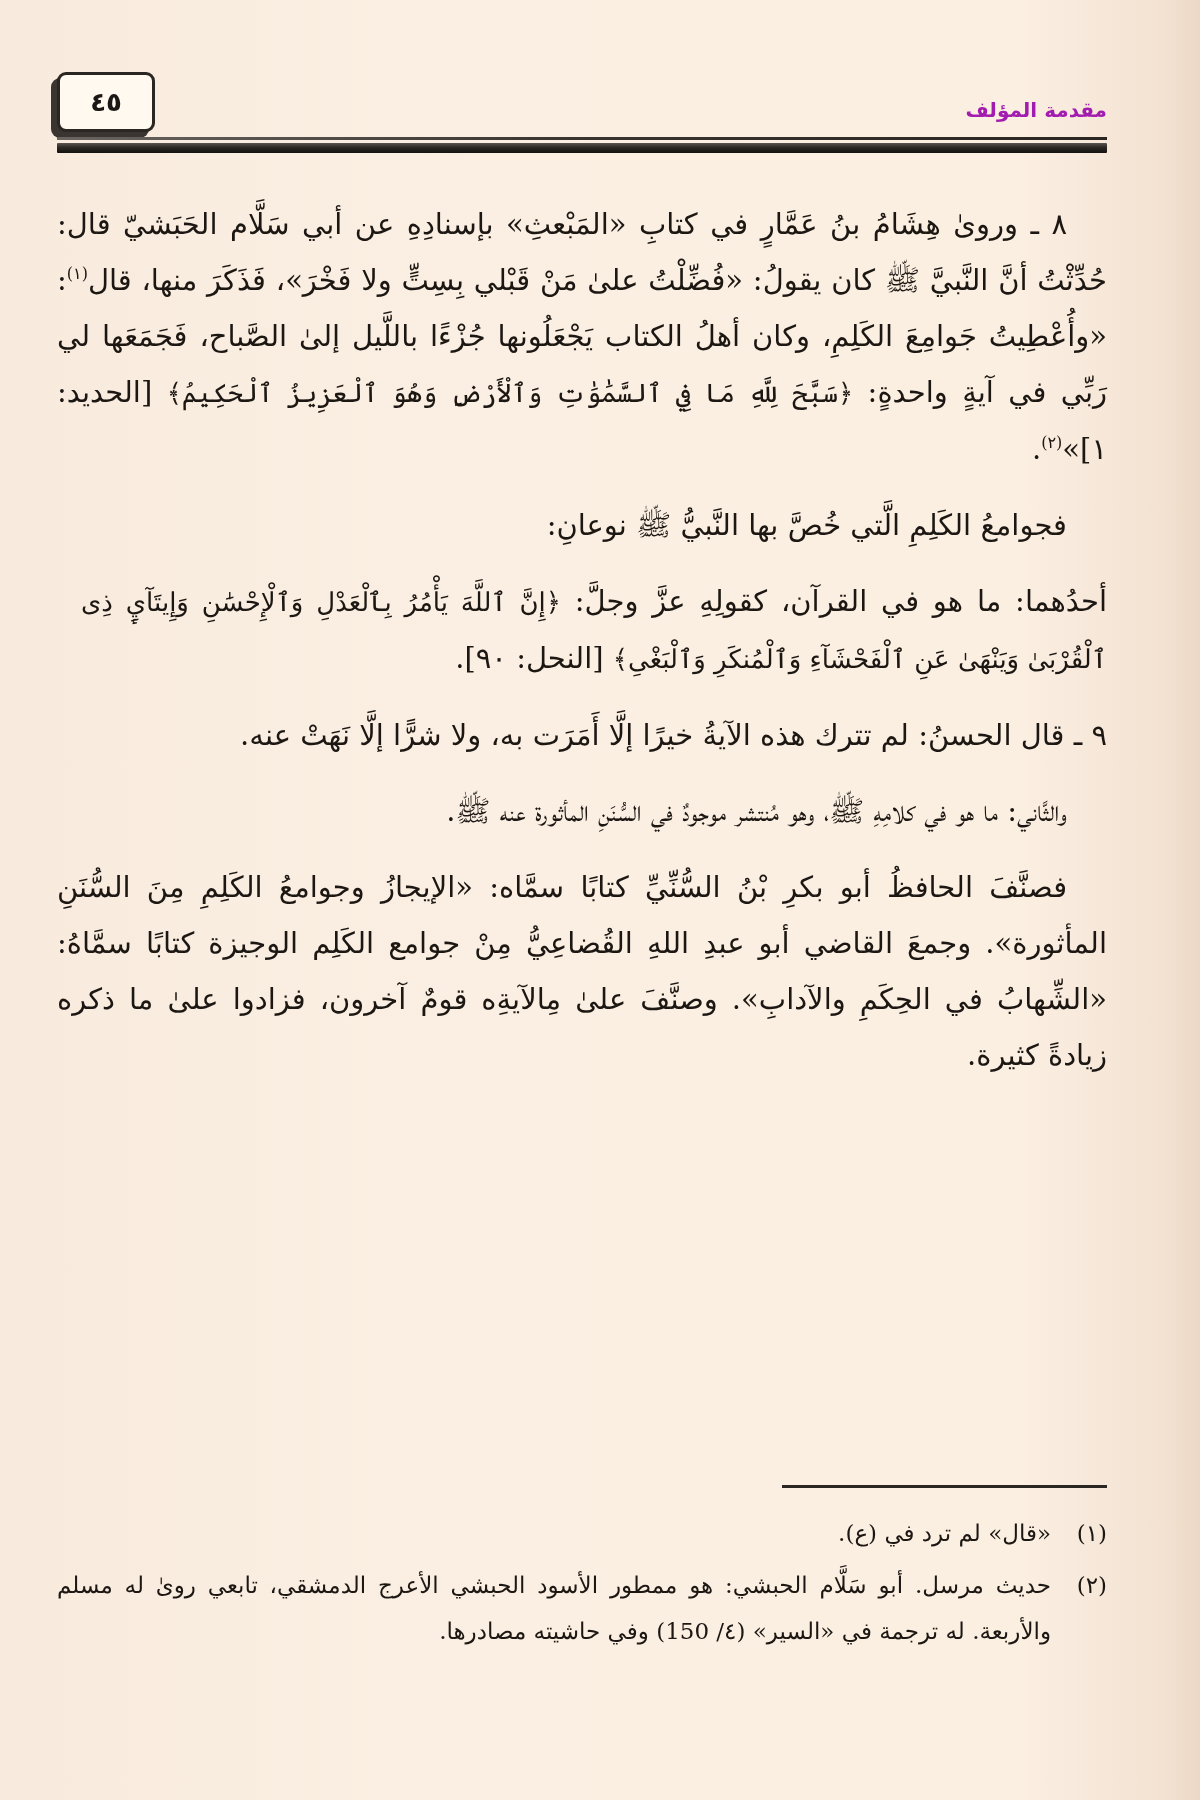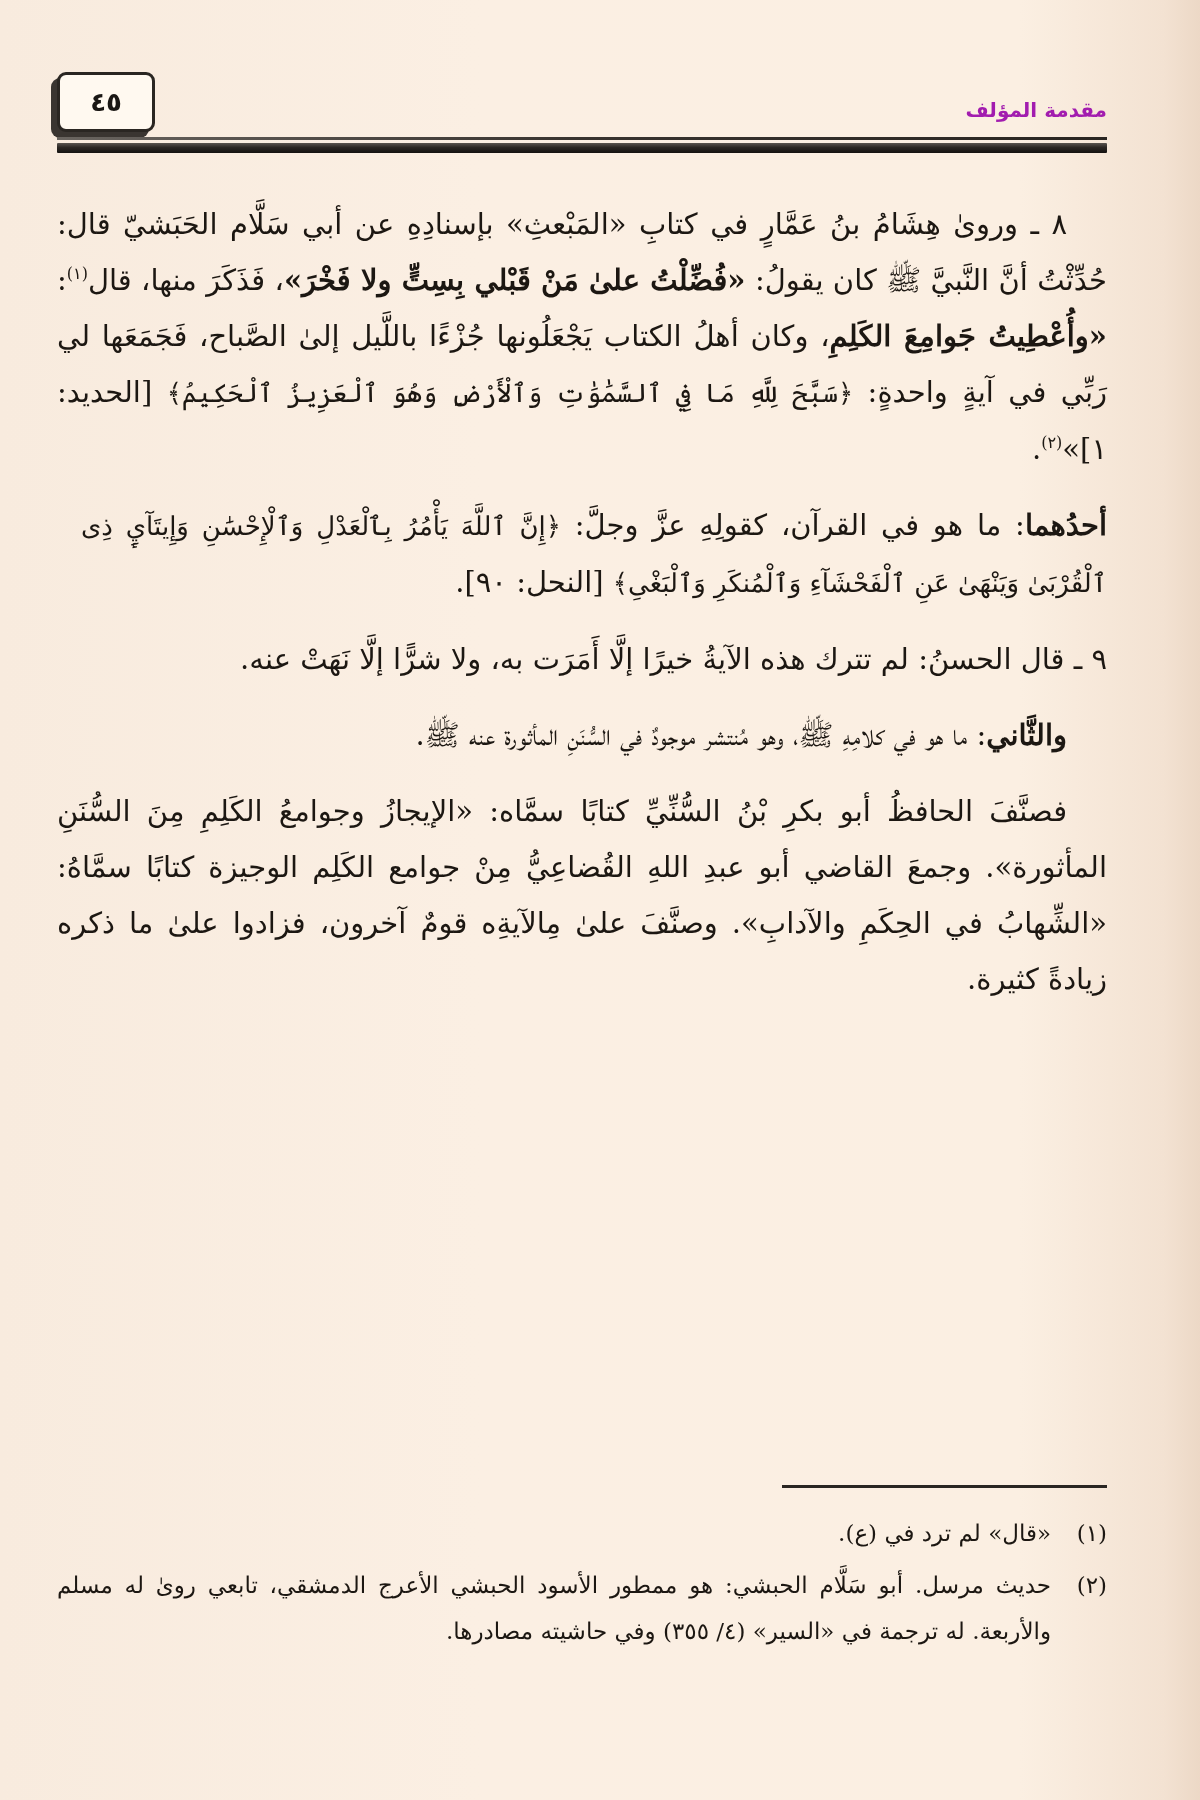--- a/index.html
+++ b/index.html
@@ -84,21 +84,21 @@
       font-size: 29px;
       line-height: 56px;
       text-align: justify;
       text-align-last: right;
     }
     .para {
       margin: 0 0 20px 0;
       text-indent: 40px;
     }
     .para.noindent { text-indent: 0; margin-left: 24px; }
-    .bold { font-weight: bold; }
+    .bold { font-weight: normal; }
     .quran { font-size: 26px; }
     sup.fn { font-size: 16px; vertical-align: super; line-height: 0; }
 
     
     .footnote-rule {
       position: absolute;
       left: 0;
       top: 1485px;
       width: 325px;
       height: 3px;
@@ -138,20 +138,21 @@
   </div>
   <div class="header-rule-thin"></div>
   <div class="header-rule"></div>
 
   <div class="body-text">
 
     <p class="para">
       <span>٨ ـ وروىٰ هِشَامُ بنُ عَمَّارٍ في كتابِ «المَبْعثِ» بإسنادِهِ عن أبي سَلَّام الحَبَشيّ قال: حُدِّثْتُ أنَّ النَّبيَّ ﷺ كان يقولُ: </span><span class="bold">«فُضِّلْتُ علىٰ مَنْ قَبْلي بِسِتٍّ ولا فَخْرَ»</span><span>، فَذَكَرَ منها، قال</span><sup class="fn">(١)</sup><span>: </span><span class="bold">«وأُعْطِيتُ جَوامِعَ الكَلِمِ</span><span>، وكان أهلُ الكتاب يَجْعَلُونها جُزْءًا باللَّيل إلىٰ الصَّباح، فَجَمَعَها لي رَبِّي في آيةٍ واحدةٍ: </span><span class="quran">﴿سَبَّحَ لِلَّهِ مَا فِي ٱلسَّمَٰوَٰتِ وَٱلْأَرْضِ وَهُوَ ٱلْعَزِيزُ ٱلْحَكِيمُ﴾</span><span> [الحديد: ١]»</span><sup class="fn">(٢)</sup><span>.</span>
     </p>
 
+    <p class="para bold">فجوامعُ الكَلِمِ الَّتي خُصَّ بها النَّبيُّ ﷺ نوعانِ:</p>
 
     <p class="para noindent">
       <span class="bold">أحدُهما</span><span>: ما هو في القرآن، كقولِهِ عزَّ وجلَّ: </span><span class="quran">﴿إِنَّ ٱللَّهَ يَأْمُرُ بِٱلْعَدْلِ وَٱلْإِحْسَٰنِ وَإِيتَآيِٕ ذِى ٱلْقُرْبَىٰ وَيَنْهَىٰ عَنِ ٱلْفَحْشَآءِ وَٱلْمُنكَرِ وَٱلْبَغْىِ﴾</span><span> [النحل: ٩٠].</span>
     </p>
 
     <p class="para noindent">٩ ـ قال الحسنُ: لم تترك هذه الآيةُ خيرًا إلَّا أَمَرَت به، ولا شرًّا إلَّا نَهَتْ عنه.</p>
 
     <p class="para">
       <span class="bold">والثَّاني</span><span>: ما هو في كلامِهِ ﷺ، وهو مُنتشر موجودٌ في السُّنَنِ المأثورة عنه ﷺ.</span>
     </p>
@@ -161,16 +162,16 @@
   </div>
 
   <div class="footnote-rule" style="left:auto; right:0;"></div>
   <div class="footnotes">
     <p class="footnote">
       <span class="footnote-num">(١)</span>
       <span>«قال» لم ترد في (ع).</span>
     </p>
     <p class="footnote">
       <span class="footnote-num">(٢)</span>
-      <span>حديث مرسل. أبو سَلَّام الحبشي: هو ممطور الأسود الحبشي الأعرج الدمشقي، تابعي روىٰ له مسلم والأربعة. له ترجمة في «السير» (٤/ ٣٥٥) وفي حاشيته مصادرها.</span>
+      <span>حديث مرسل. أبو سَلَّام الحبشي: هو ممطور الأسود الحبشي الأعرج الدمشقي، تابعي روىٰ له مسلم والأربعة. له ترجمة في «السير» (٤/ 150) وفي حاشيته مصادرها.</span>
     </p>
   </div>
 </div>
 
 </body></html>

